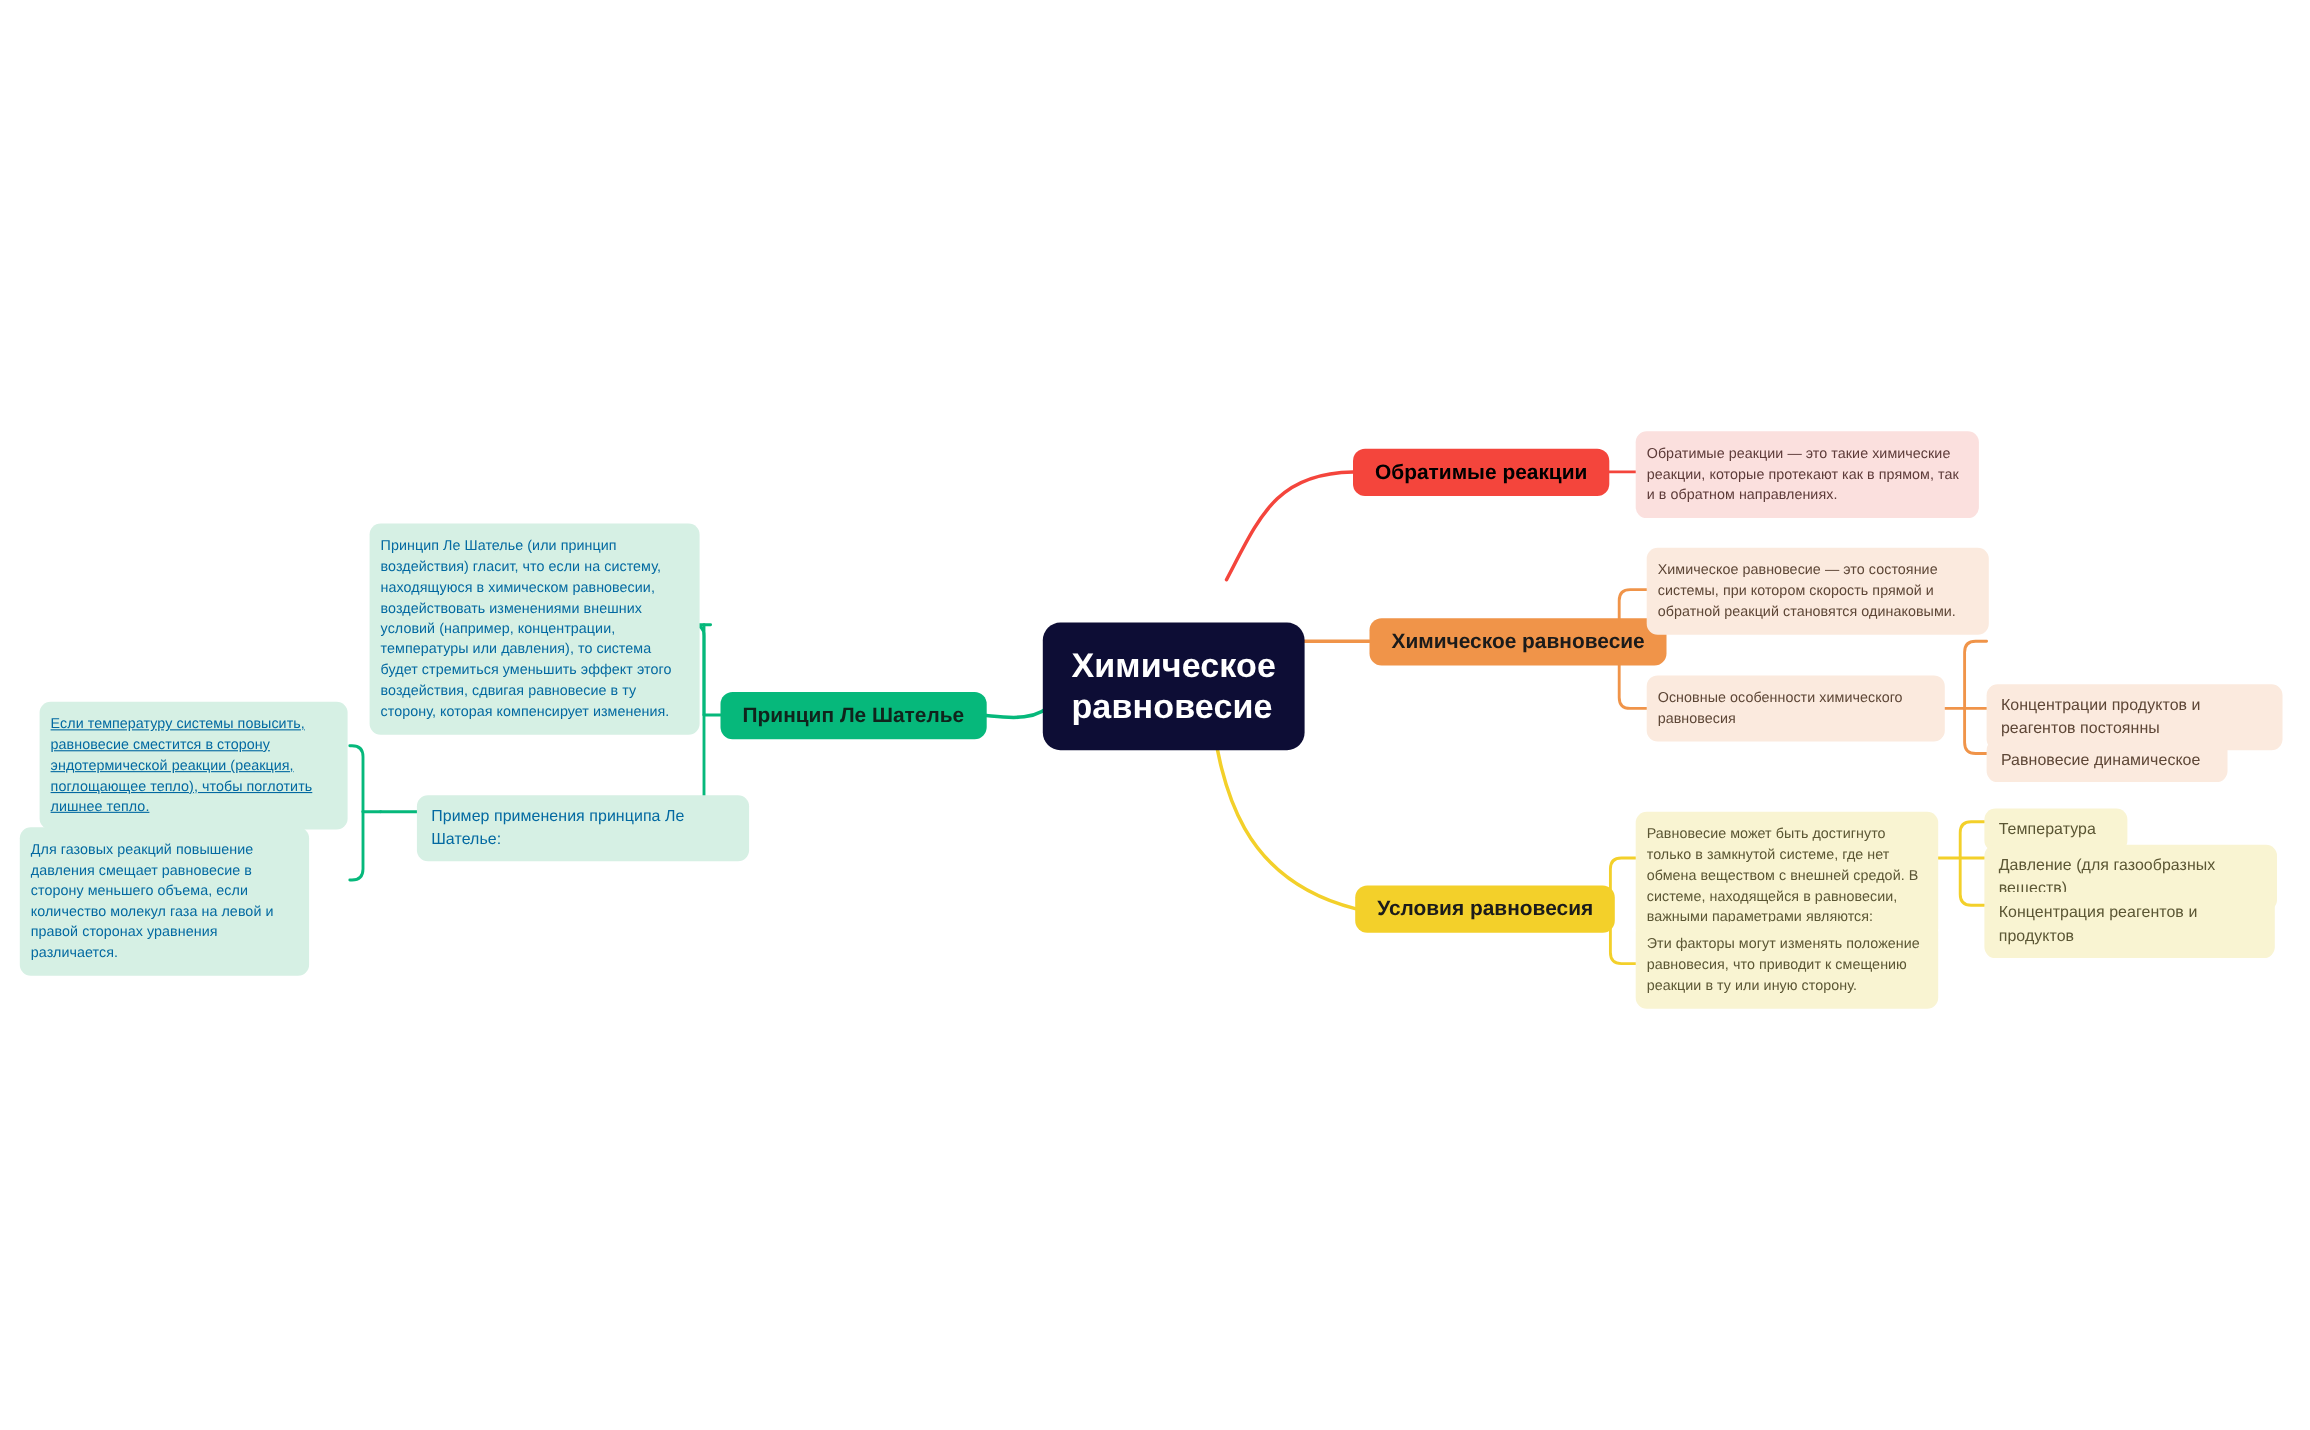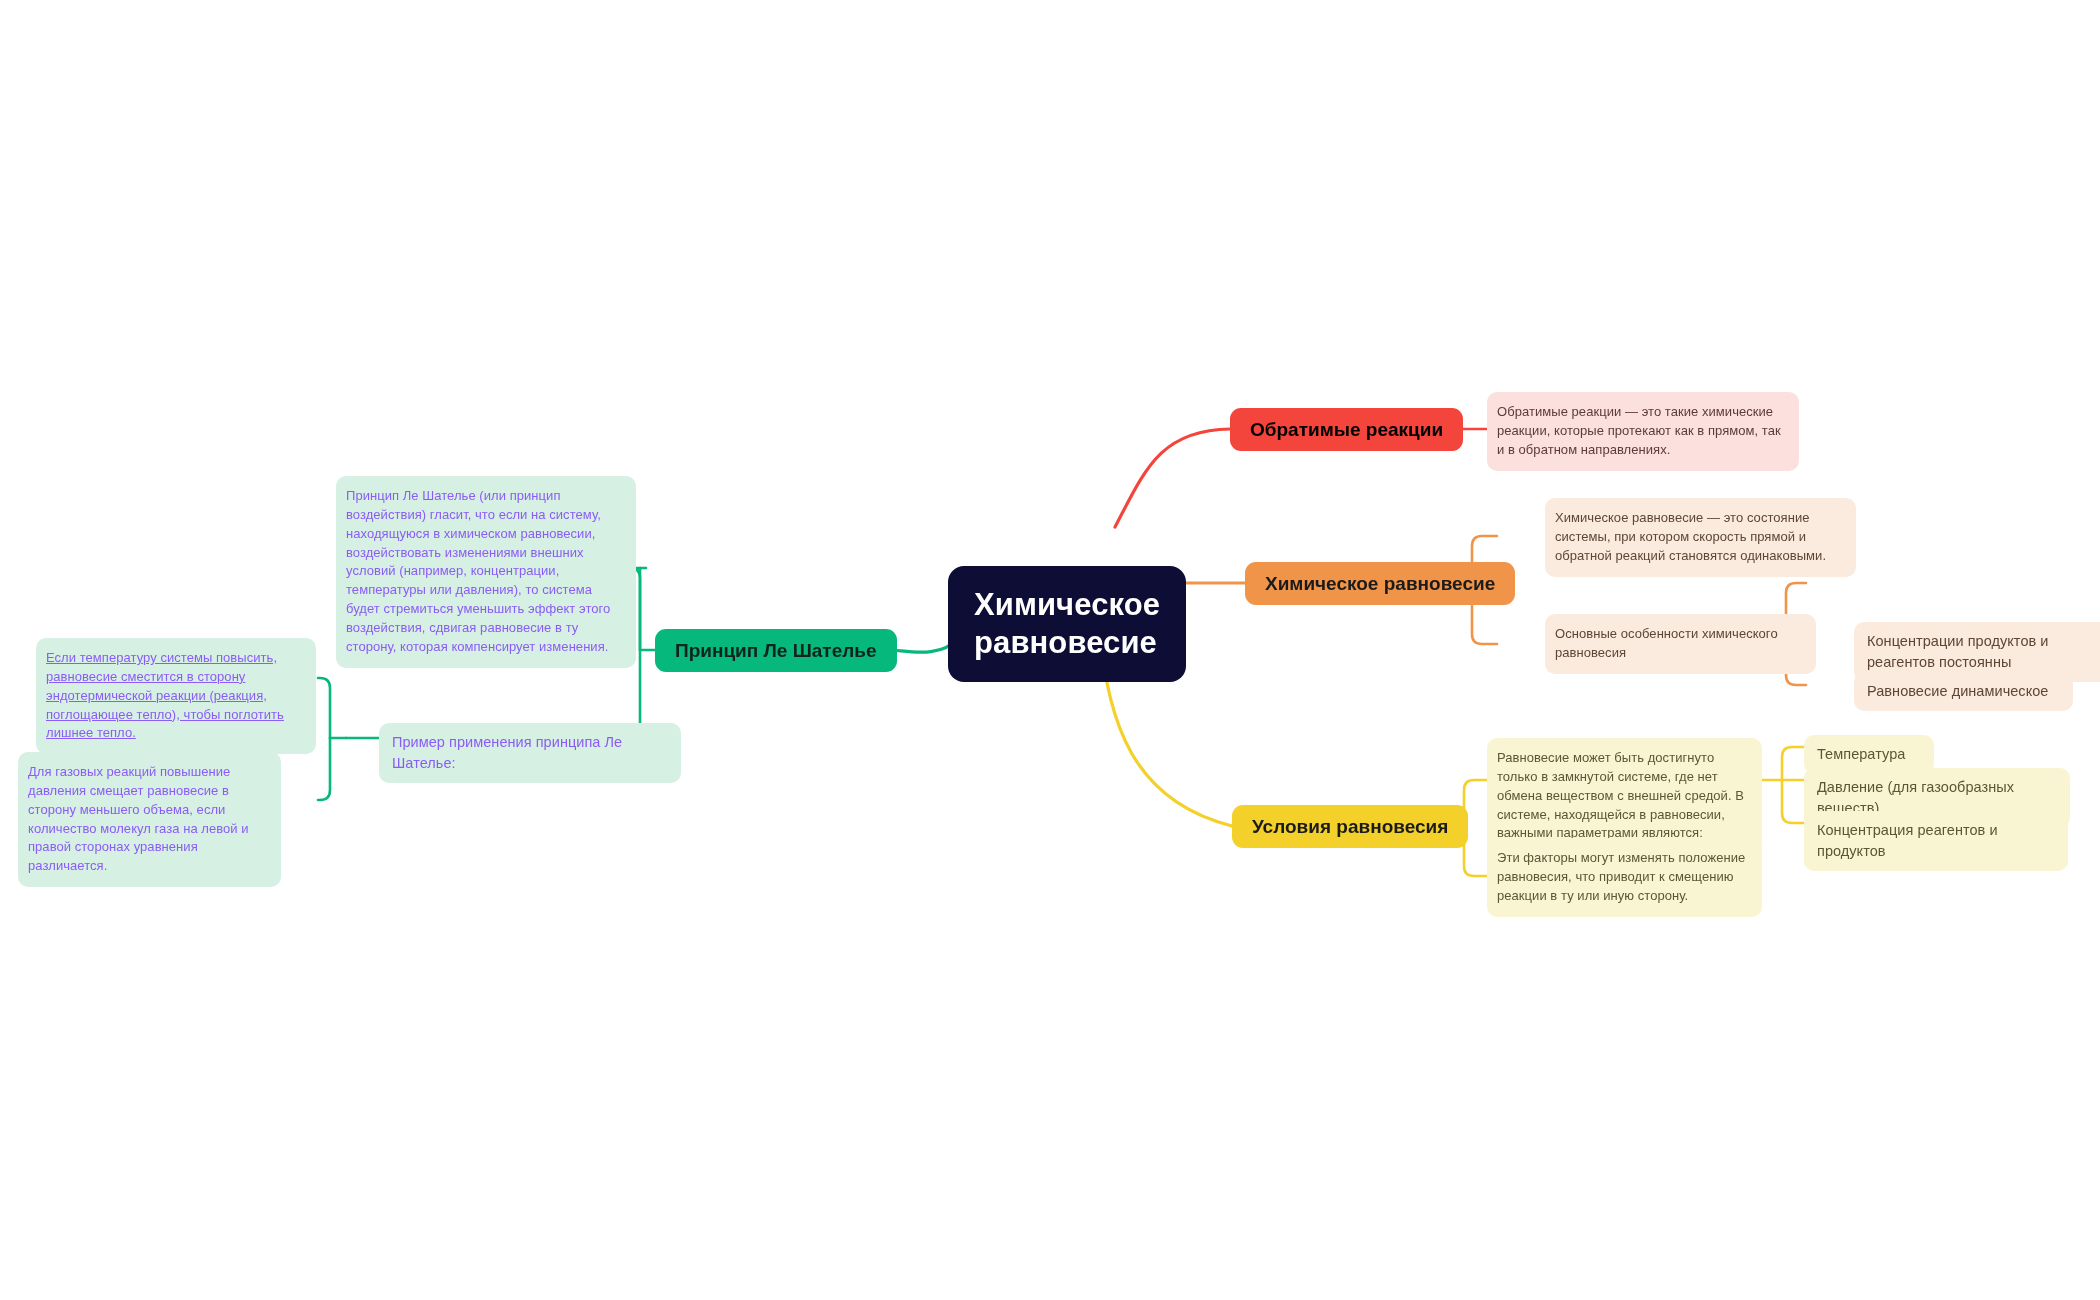--- a/index.html
+++ b/index.html
@@ -71,23 +71,23 @@
   
   .note {
     font-size: 13px;
     line-height: 1.45;
     padding: 11px 10px;
     border-radius: 10px;
     letter-spacing: .05px;
   }
   .note-red    { background: #fbe0de; color: #5d3b39; }
   .note-orange { background: #fbeade; color: #5c4staticNone; }
-  .note-orange { background: #fbeade; color: #5d4636; margin-left: 48px; }
+  .note-orange { background: #fbeade; color: #5d4636; }
   .note-yellow { background: #f9f4d2; color: #5b5634; }
-  .note-green  { background: #d6f0e4; color: #8b5cf6; }
+  .note-green  { background: #d6f0e4; color: #0369a1; }
 
   .note-sm { font-size: 14.5px; padding: 9px 13px; }
 </style>
 </head>
 <body>
 
 <div id="canvas">
 
   <svg id="edges" viewBox="0 0 2100 1300" xmlns="http://www.w3.org/2000/svg">
 

